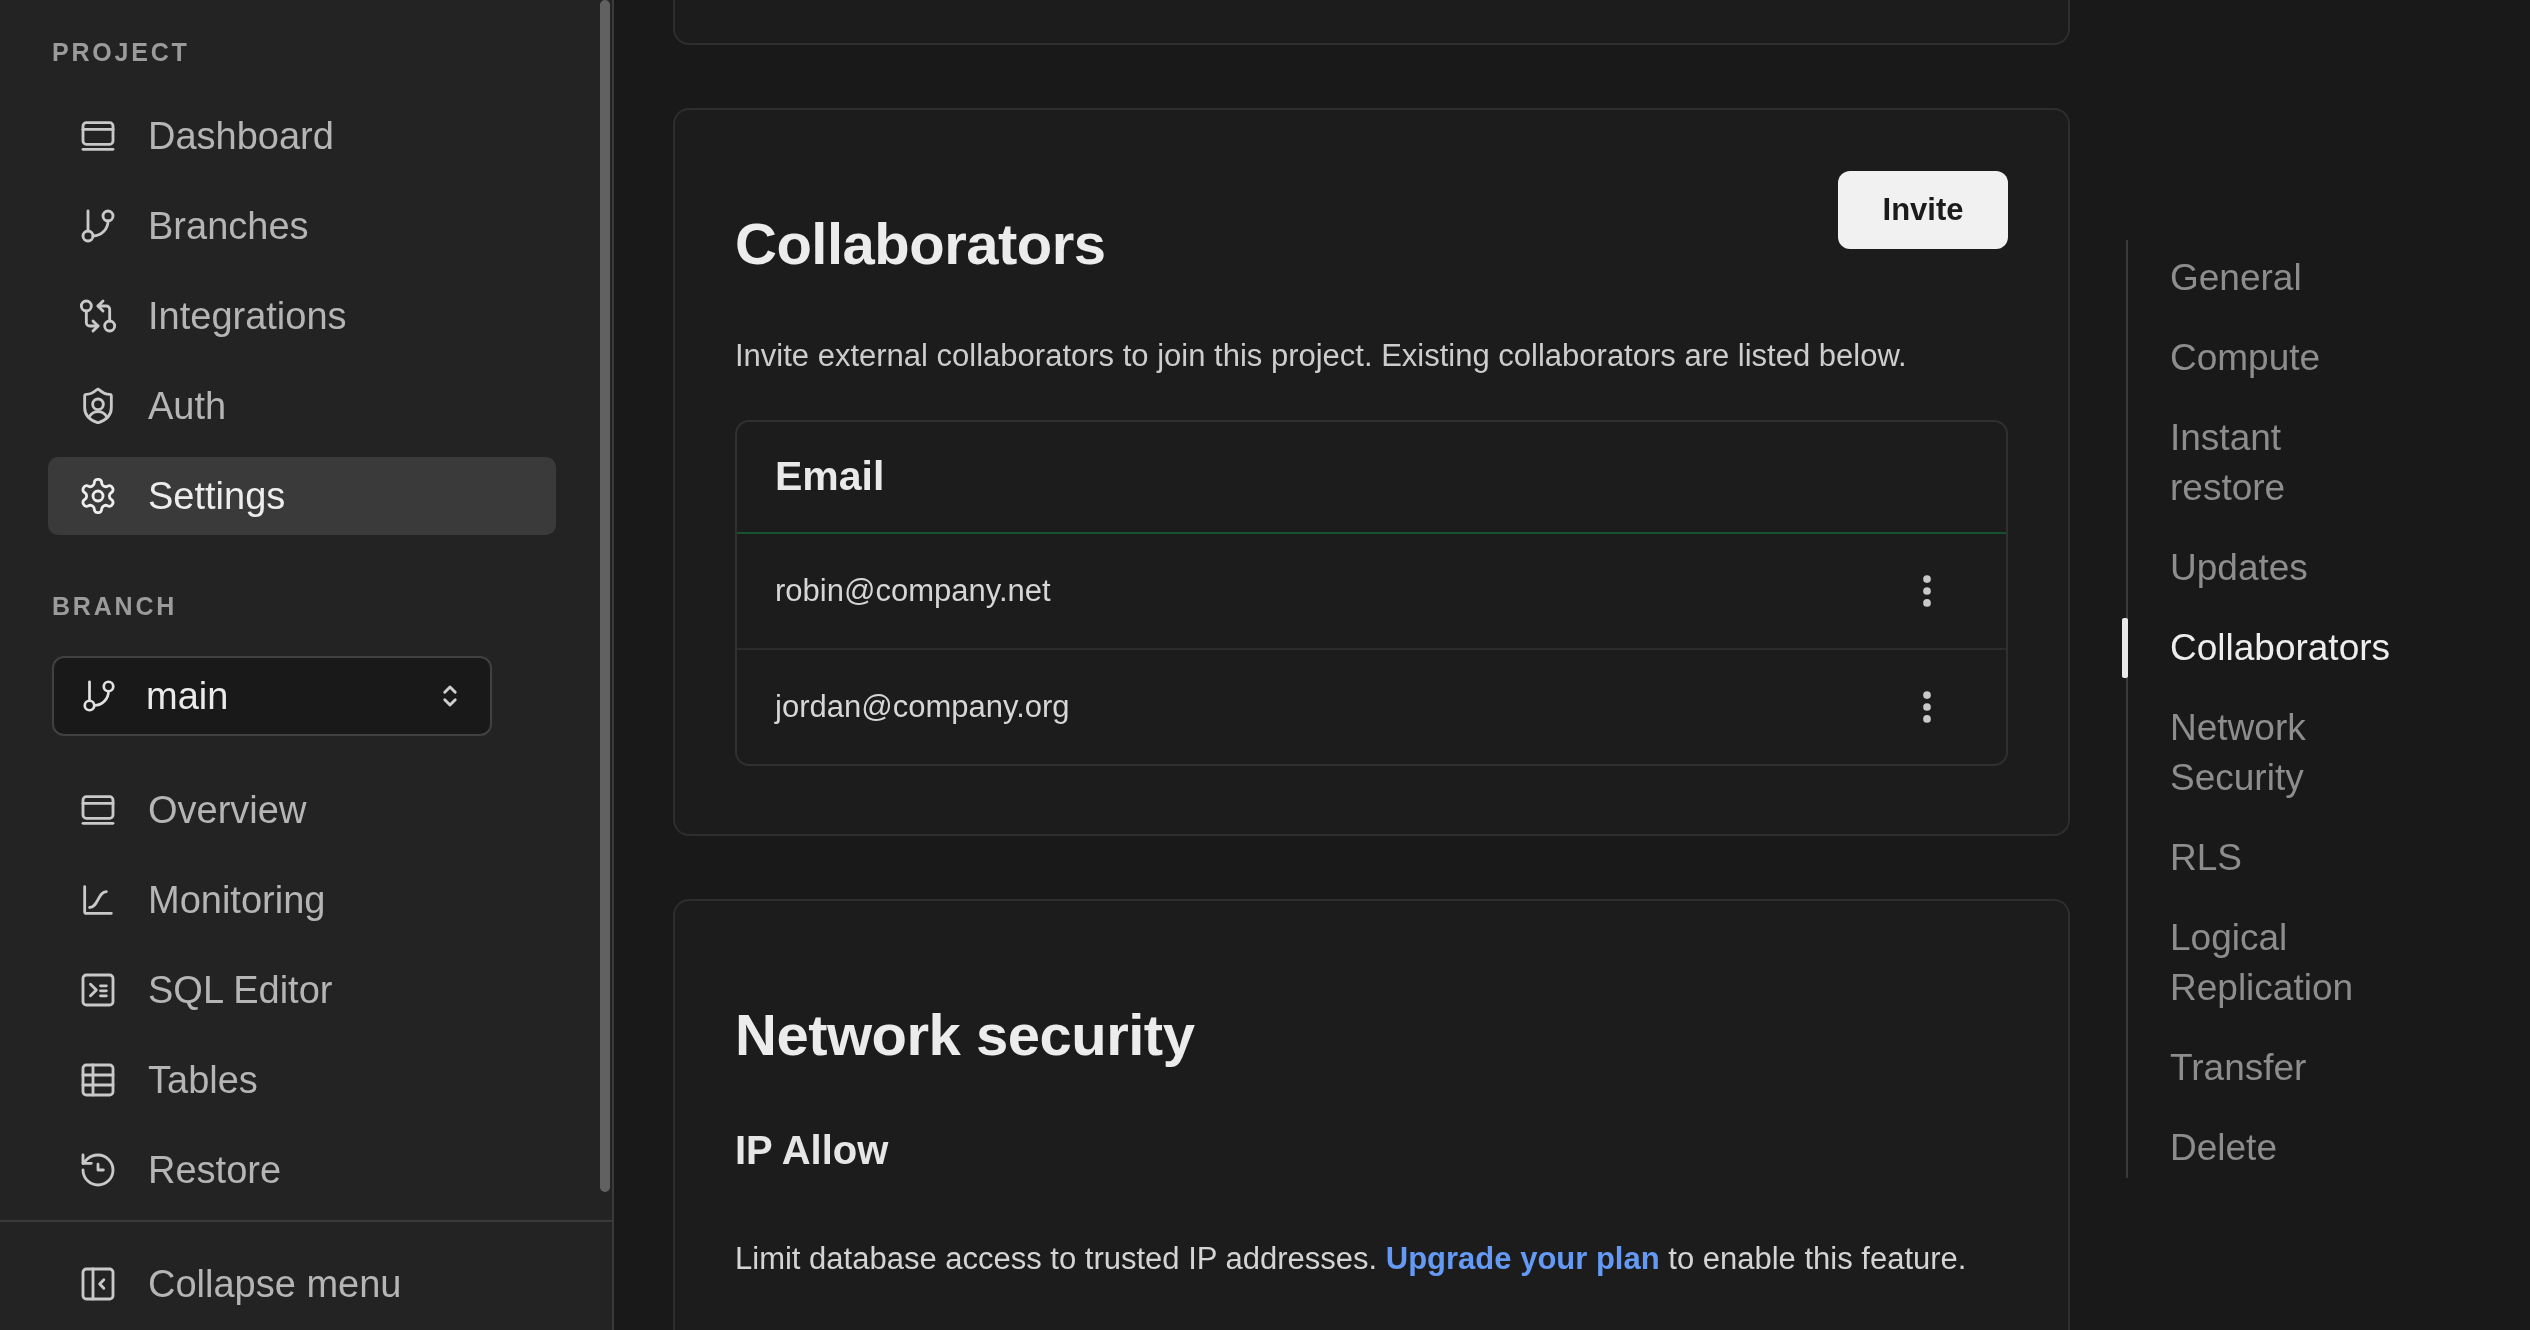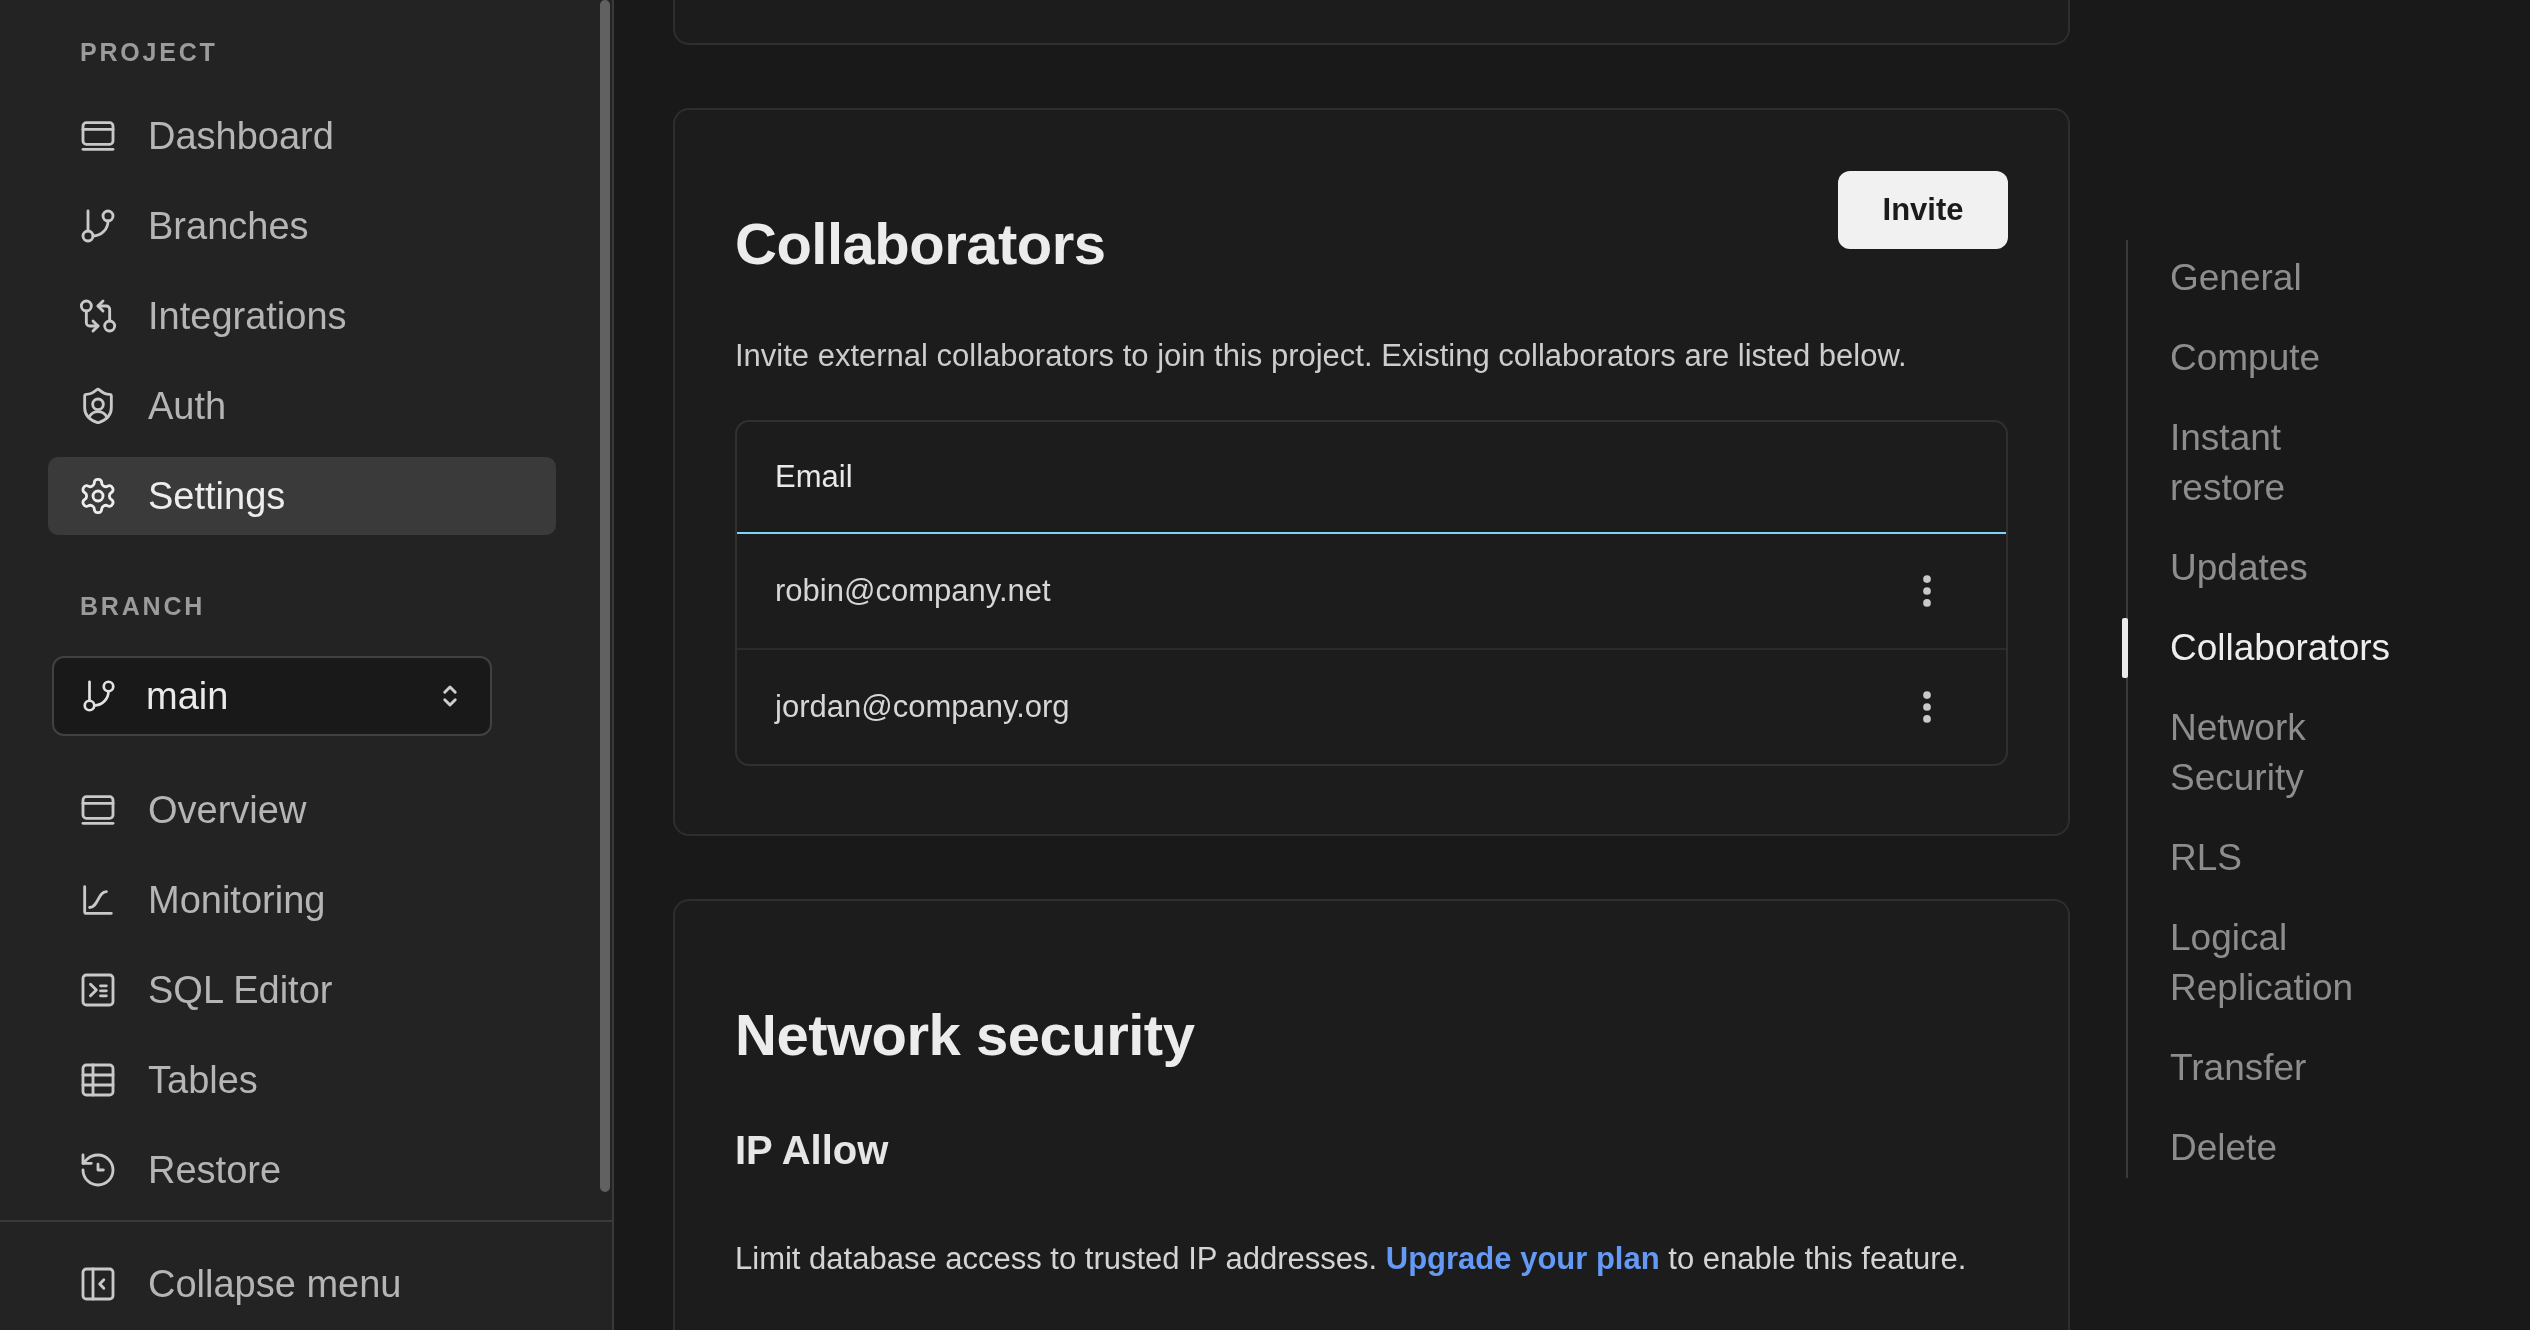--- a/index.html
+++ b/index.html
@@ -8,21 +8,21 @@
     font-family:"Liberation Sans", sans-serif;
     -webkit-font-smoothing:antialiased;
   }
   
   .sidebar{
     position:absolute;left:0;top:0;width:614px;height:1330px;
     background:var(--sidebar_bg,#232324);
     border-right:2px solid #3a3a3b;box-sizing:border-box;
   }
   .side-label{
-    margin:38px 0 0 80px;font-size:25px;font-weight:700;
+    margin:38px 0 0 52px;font-size:25px;font-weight:700;
     letter-spacing:2.8px;color:#9b9b9b;
   }
   .side-list{margin:30px 0 0 48px;width:508px;}
   .side-item{
     height:78px;border-radius:10px;display:flex;align-items:center;
     padding:0 0 0 30px;gap:30px;color:#b5b5b5;font-size:38px;
     margin-bottom:12px;cursor:pointer;box-sizing:border-box;
   }
   .side-item svg{width:40px;height:40px;color:#c9c9c9;flex:none;}
   .side-item.active{background:#3a3a3b;color:#ededed;}
@@ -59,21 +59,21 @@
     position:absolute;top:61px;right:60px;width:170px;height:78px;
     background:var(--invite_bg,#f1f1f1);color:#1c1c1c;font-size:31px;font-weight:600;
     border:none;border-radius:12px;cursor:pointer;font-family:Liberation Sans, sans-serif;
   }
   .card-desc{margin-top:52px;font-size:31px;line-height:49px;color:#cdcdcd;max-width:1215px;}
   .collab-table{
     margin-top:40px;border:2px solid #303031;border-radius:14px;overflow:hidden;
   }
   .t-head{
     height:110px;display:flex;align-items:center;padding:0 38px;
-    font-size:31px;font-weight:400;color:#e9e9e9;border-bottom:2px solid #7dd3fc;
+    font-size:41px;font-weight:700;color:#e9e9e9;border-bottom:2px solid #14532d;
   }
   .t-row{
     height:114px;display:flex;align-items:center;padding:0 57px 0 38px;
     font-size:31px;color:#d6d6d6;border-bottom:2px solid #2b2b2c;
   }
   .t-row:last-child{border-bottom:none;}
   .kebab{
     margin-left:auto;width:44px;height:44px;color:#c9c9c9;background:none;border:none;
     display:flex;align-items:center;justify-content:center;cursor:pointer;padding:0;
   }

